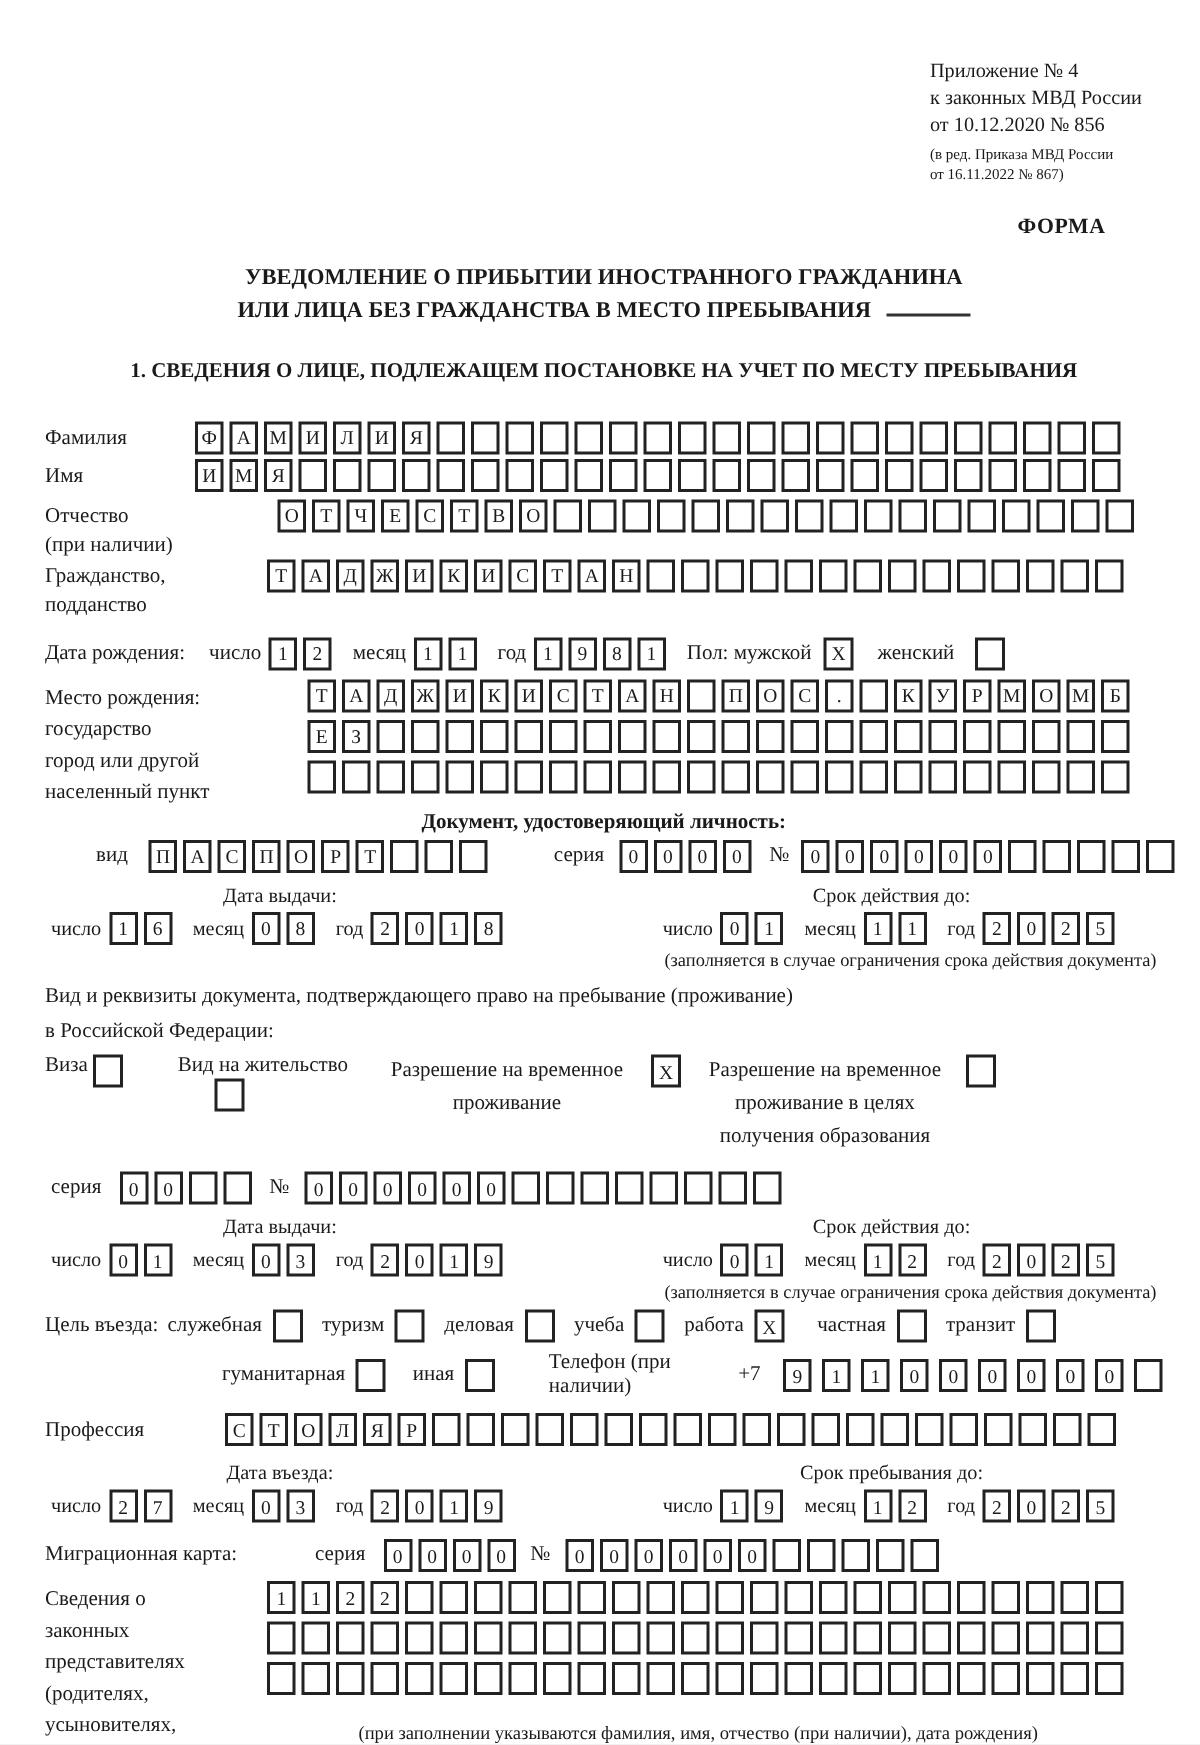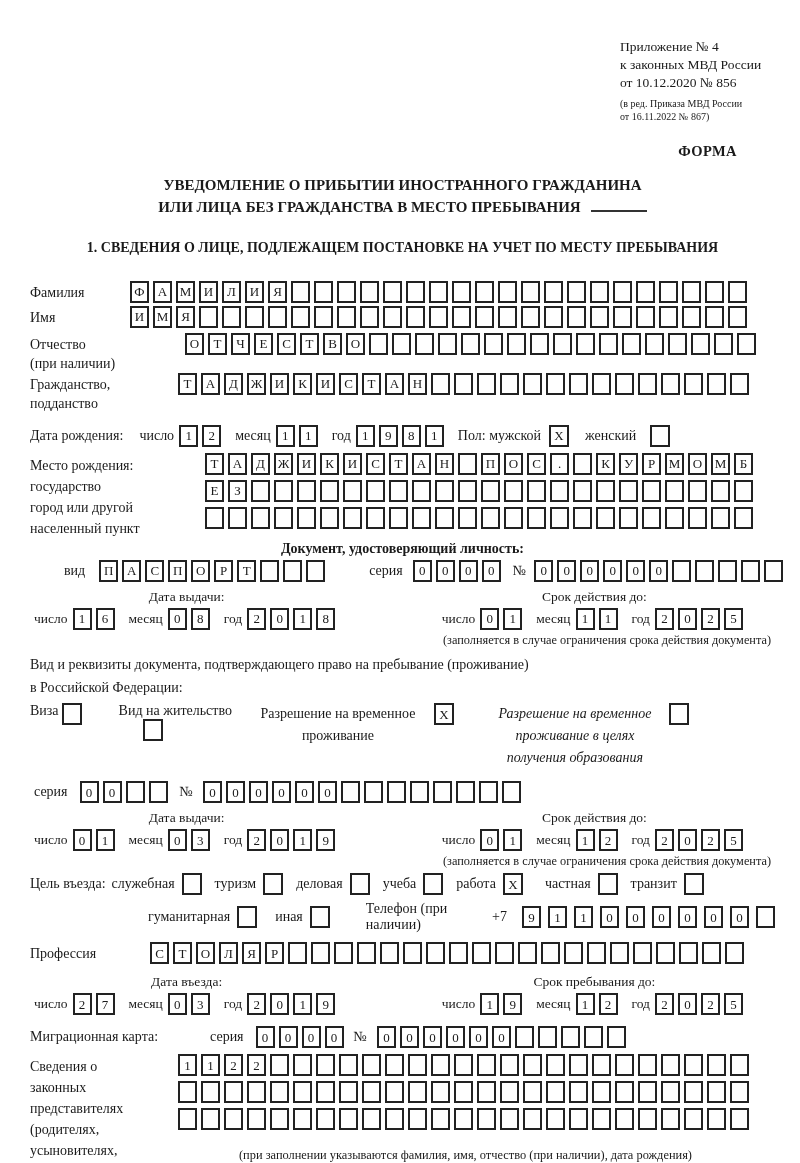--- a/index.html
+++ b/index.html
@@ -423,21 +423,21 @@
       <span class="cell cb" style="margin-left:3px;"></span>
     </div>
     <div class="opt" style="margin-left:33px;flex-direction:column;">
       <span>Вид на жительство</span>
       <span class="cell cb" style="margin-left:24px;"></span>
     </div>
     <div class="opt" style="margin-left:20px;">
       <span class="opt-label-multi" style="width:172px;">Разрешение на временное проживание</span>
       <span class="cell cb" style="margin-left:10px;">X</span>
     </div>
-    <div class="opt" style="margin-left:33px;font-style:italic;">
+    <div class="opt" style="margin-left:8px;">
       <span class="opt-label-multi" style="width:168px;">Разрешение на временное проживание в целях получения образования</span>
       <span class="cell cb" style="margin-left:10px;"></span>
     </div>
   </div>
 
   <div class="inline-row" style="margin-top:13px;">
     <span style="margin-right:12px; margin-left:4px;">серия</span>
     <span class="cells">
         <span class="cell">0</span>
         <span class="cell">0</span>

